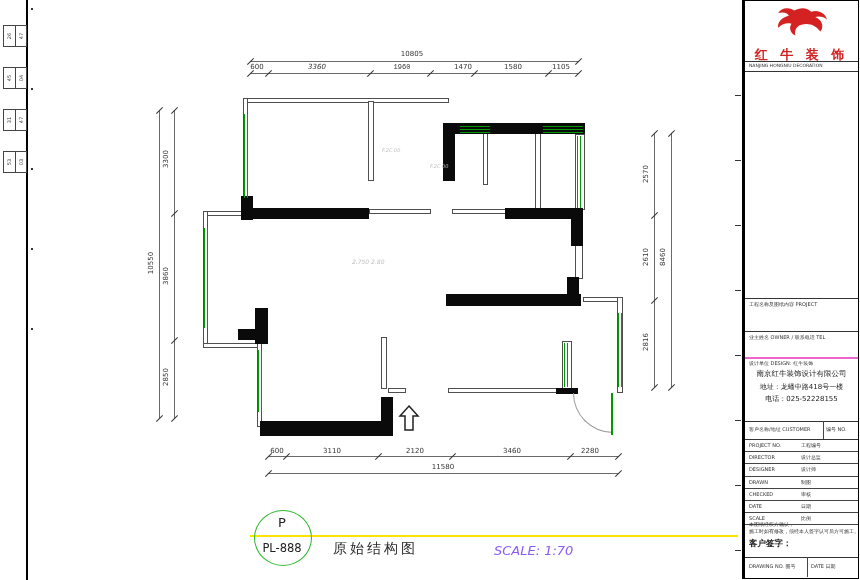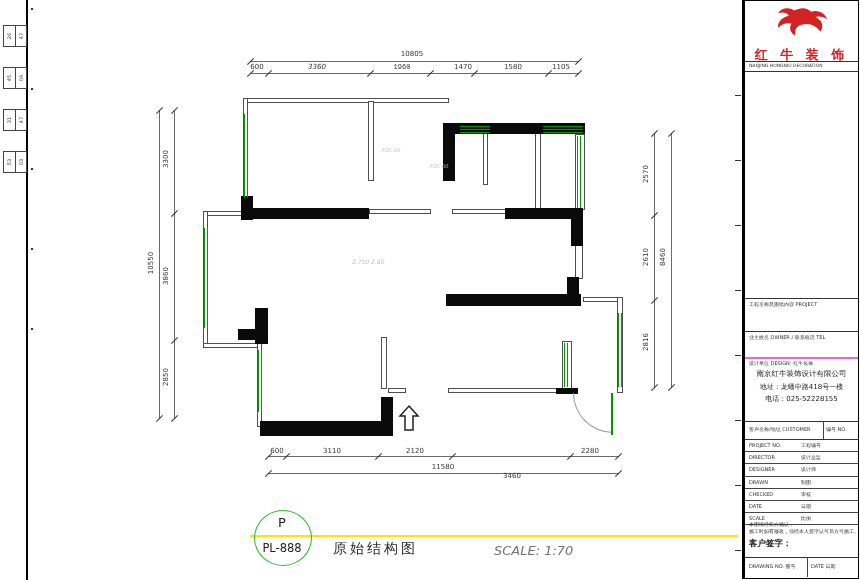--- a/index.html
+++ b/index.html
@@ -144,21 +144,21 @@
   <div class="dim-h" style="left:257px;top:63px;">600</div>
   <div class="dim-h" style="left:317px;top:63px;font-style:italic;">3360</div>
   <div class="dim-h" style="left:402px;top:63px;font-family:Liberation Mono, monospace;">1960</div>
   <div class="dim-h" style="left:463px;top:63px;">1470</div>
   <div class="dim-h" style="left:513px;top:63px;">1580</div>
   <div class="dim-h" style="left:561px;top:63px;">1105</div>
 
   <div class="dim-h" style="left:277px;top:447px;">600</div>
   <div class="dim-h" style="left:332px;top:447px;">3110</div>
   <div class="dim-h" style="left:415px;top:447px;">2120</div>
-  <div class="dim-h" style="left:512px;top:472px;">3460</div>
+  <div class="dim-h" style="left:512px;top:447px;">3460</div>
   <div class="dim-h" style="left:590px;top:447px;">2280</div>
   <div class="dim-h" style="left:443px;top:463px;">11580</div>
 
   <div class="dim-v" style="left:146px;top:155px;">3300</div>
   <div class="dim-v" style="left:146px;top:272px;">3860</div>
   <div class="dim-v" style="left:146px;top:373px;">2850</div>
   <div class="dim-v" style="left:131px;top:259px;">10550</div>
 
   <div class="dim-v" style="left:626px;top:170px;">2570</div>
   <div class="dim-v" style="left:626px;top:253px;">2610</div>
@@ -195,21 +195,21 @@
       <div class="tick" style="left: 650px; top: 387px;"></div>
       <div class="tick" style="left: 667px; top: 133px;"></div>
       <div class="tick" style="left: 667px; top: 387px;"></div>
     </div>
 
   <div class="abs" style="left:250px;top:535px;width:488px;height:2px;background:#ffe400;"></div>
   <div class="abs" style="left:254px;top:510px;width:56px;height:54px;border:1px solid #2db82d;border-radius:50%;"></div>
   <div class="abs ctr" style="left:254px;top:515px;width:56px;text-align:center;font-size:13px;color:#222;">P</div>
   <div class="abs" style="left:254px;top:541px;width:56px;text-align:center;font-size:11.5px;color:#222;">PL-888</div>
   <div class="abs" style="left:333px;top:540px;font-size:14px;letter-spacing:3px;color:#2a2a2a;">原始结构图</div>
-  <div class="abs" style="left:494px;top:543px;font-size:13px;font-style:italic;color:#737373;">SCALE: 1:70</div>
+  <div class="abs" style="left:494px;top:543px;font-size:13px;font-style:italic;color:#8b5cf6;">SCALE: 1:70</div>
 
   <div id="tb">
     <svg style="position:absolute;left:24px;top:4px;" width="66" height="40" viewBox="0 0 100 60">
       <path d="M38 8 C30 2 18 4 14 12 C22 10 28 12 30 16 C20 18 12 26 14 34 C20 28 28 26 34 28 C30 34 32 42 40 46 C38 38 42 32 48 30 C60 26 70 30 78 40 C84 32 80 22 70 18 C76 16 84 18 88 22 C86 12 74 6 64 10 C56 2 46 4 38 8 Z" fill="#d42222"></path>
     </svg>
     <div class="abs ctr" style="top:45px;font-size:13px;font-weight:bold;letter-spacing:4px;color:#d42222;">红 牛 装 饰</div>
     <div class="tb-line" style="top:60px;"></div>
     <div class="tb-tiny" style="left:4px;top:62px;font-size:4.5px;">NANJING HONGNIU DECORATION</div>
     <div class="tb-line" style="top:70px;"></div>
 

